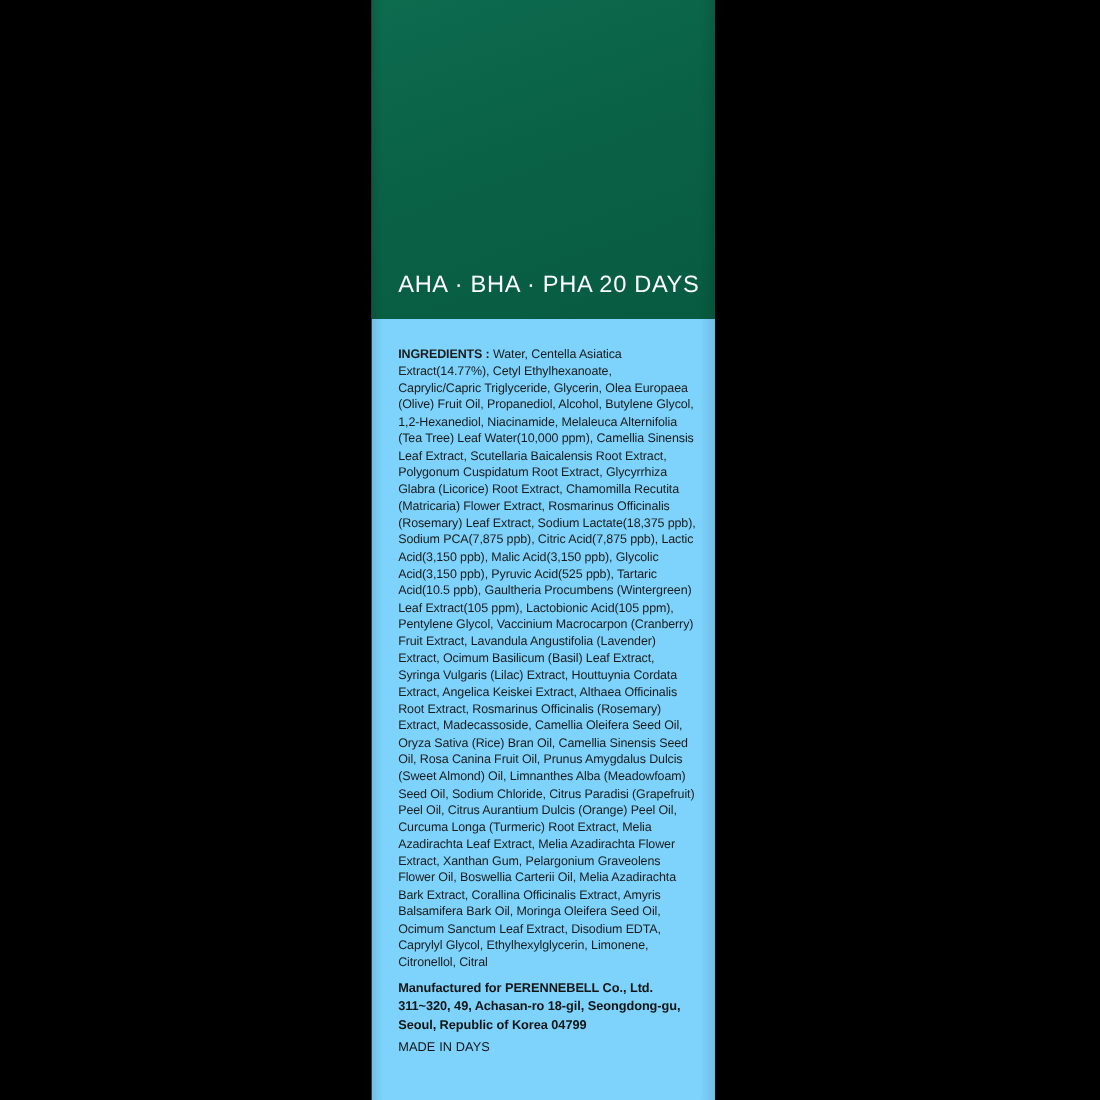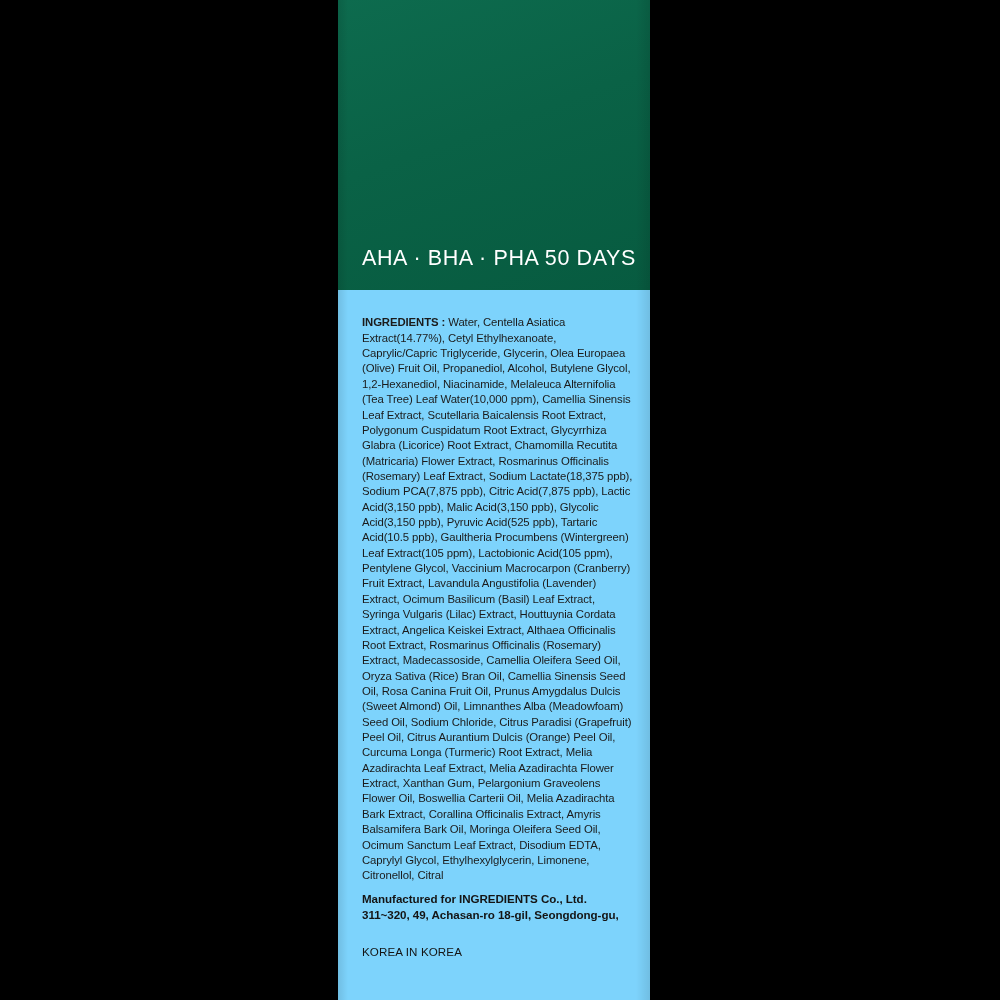--- a/index.html
+++ b/index.html
@@ -122,30 +122,31 @@
 </style>
 </head>
 <body>
 
 <div id="stage">
 
   <div id="box">
 
     <div id="green-panel">
       <div id="product-title">
-        <span class="line">AHA · BHA · PHA 50 DAYS</span>
+        <span class="line">AHA · BHA · PHA 20 DAYS</span>
       </div>
     </div>
 
     <div id="white-panel">
 
       <p id="ingredients-block"><span class="ing-label">INGREDIENTS :</span><span> Water, Centella Asiatica Extract(14.77%), Cetyl Ethylhexanoate, Caprylic/Capric Triglyceride, Glycerin, Olea Europaea (Olive) Fruit Oil, Propanediol, Alcohol, Butylene Glycol, 1,2-Hexanediol, Niacinamide, Melaleuca Alternifolia (Tea Tree) Leaf Water(10,000 ppm), Camellia Sinensis Leaf Extract, Scutellaria Baicalensis Root Extract, Polygonum Cuspidatum Root Extract, Glycyrrhiza Glabra (Licorice) Root Extract, Chamomilla Recutita (Matricaria) Flower Extract, Rosmarinus Officinalis (Rosemary) Leaf Extract, Sodium Lactate(18,375 ppb), Sodium PCA(7,875 ppb), Citric Acid(7,875 ppb), Lactic Acid(3,150 ppb), Malic Acid(3,150 ppb), Glycolic Acid(3,150 ppb), Pyruvic Acid(525 ppb), Tartaric Acid(10.5 ppb), Gaultheria Procumbens (Wintergreen) Leaf Extract(105 ppm), Lactobionic Acid(105 ppm), Pentylene Glycol, Vaccinium Macrocarpon (Cranberry) Fruit Extract, Lavandula Angustifolia (Lavender) Extract, Ocimum Basilicum (Basil) Leaf Extract, Syringa Vulgaris (Lilac) Extract, Houttuynia Cordata Extract, Angelica Keiskei Extract, Althaea Officinalis Root Extract, Rosmarinus Officinalis (Rosemary) Extract, Madecassoside, Camellia Oleifera Seed Oil, Oryza Sativa (Rice) Bran Oil, Camellia Sinensis Seed Oil, Rosa Canina Fruit Oil, Prunus Amygdalus Dulcis (Sweet Almond) Oil, Limnanthes Alba (Meadowfoam) Seed Oil, Sodium Chloride, Citrus Paradisi (Grapefruit) Peel Oil, Citrus Aurantium Dulcis (Orange) Peel Oil, Curcuma Longa (Turmeric) Root Extract, Melia Azadirachta Leaf Extract, Melia Azadirachta Flower Extract, Xanthan Gum, Pelargonium Graveolens Flower Oil, Boswellia Carterii Oil, Melia Azadirachta Bark Extract, Corallina Officinalis Extract, Amyris Balsamifera Bark Oil, Moringa Oleifera Seed Oil, Ocimum Sanctum Leaf Extract, Disodium EDTA, Caprylyl Glycol, Ethylhexylglycerin, Limonene, Citronellol, Citral</span></p>
 
       <div id="manufacturer-block">
-        <span class="mline">Manufactured for INGREDIENTS Co., Ltd.</span>
+        <span class="mline">Manufactured for PERENNEBELL Co., Ltd.</span>
         <span class="mline">311~320, 49, Achasan-ro 18-gil, Seongdong-gu,</span>
+        <span class="mline">Seoul, Republic of Korea 04799</span>
       </div>
 
-      <div id="origin-block">KOREA IN KOREA</div>
+      <div id="origin-block">MADE IN DAYS</div>
 
     </div>
   </div>
 </div>
 
 </body></html>

